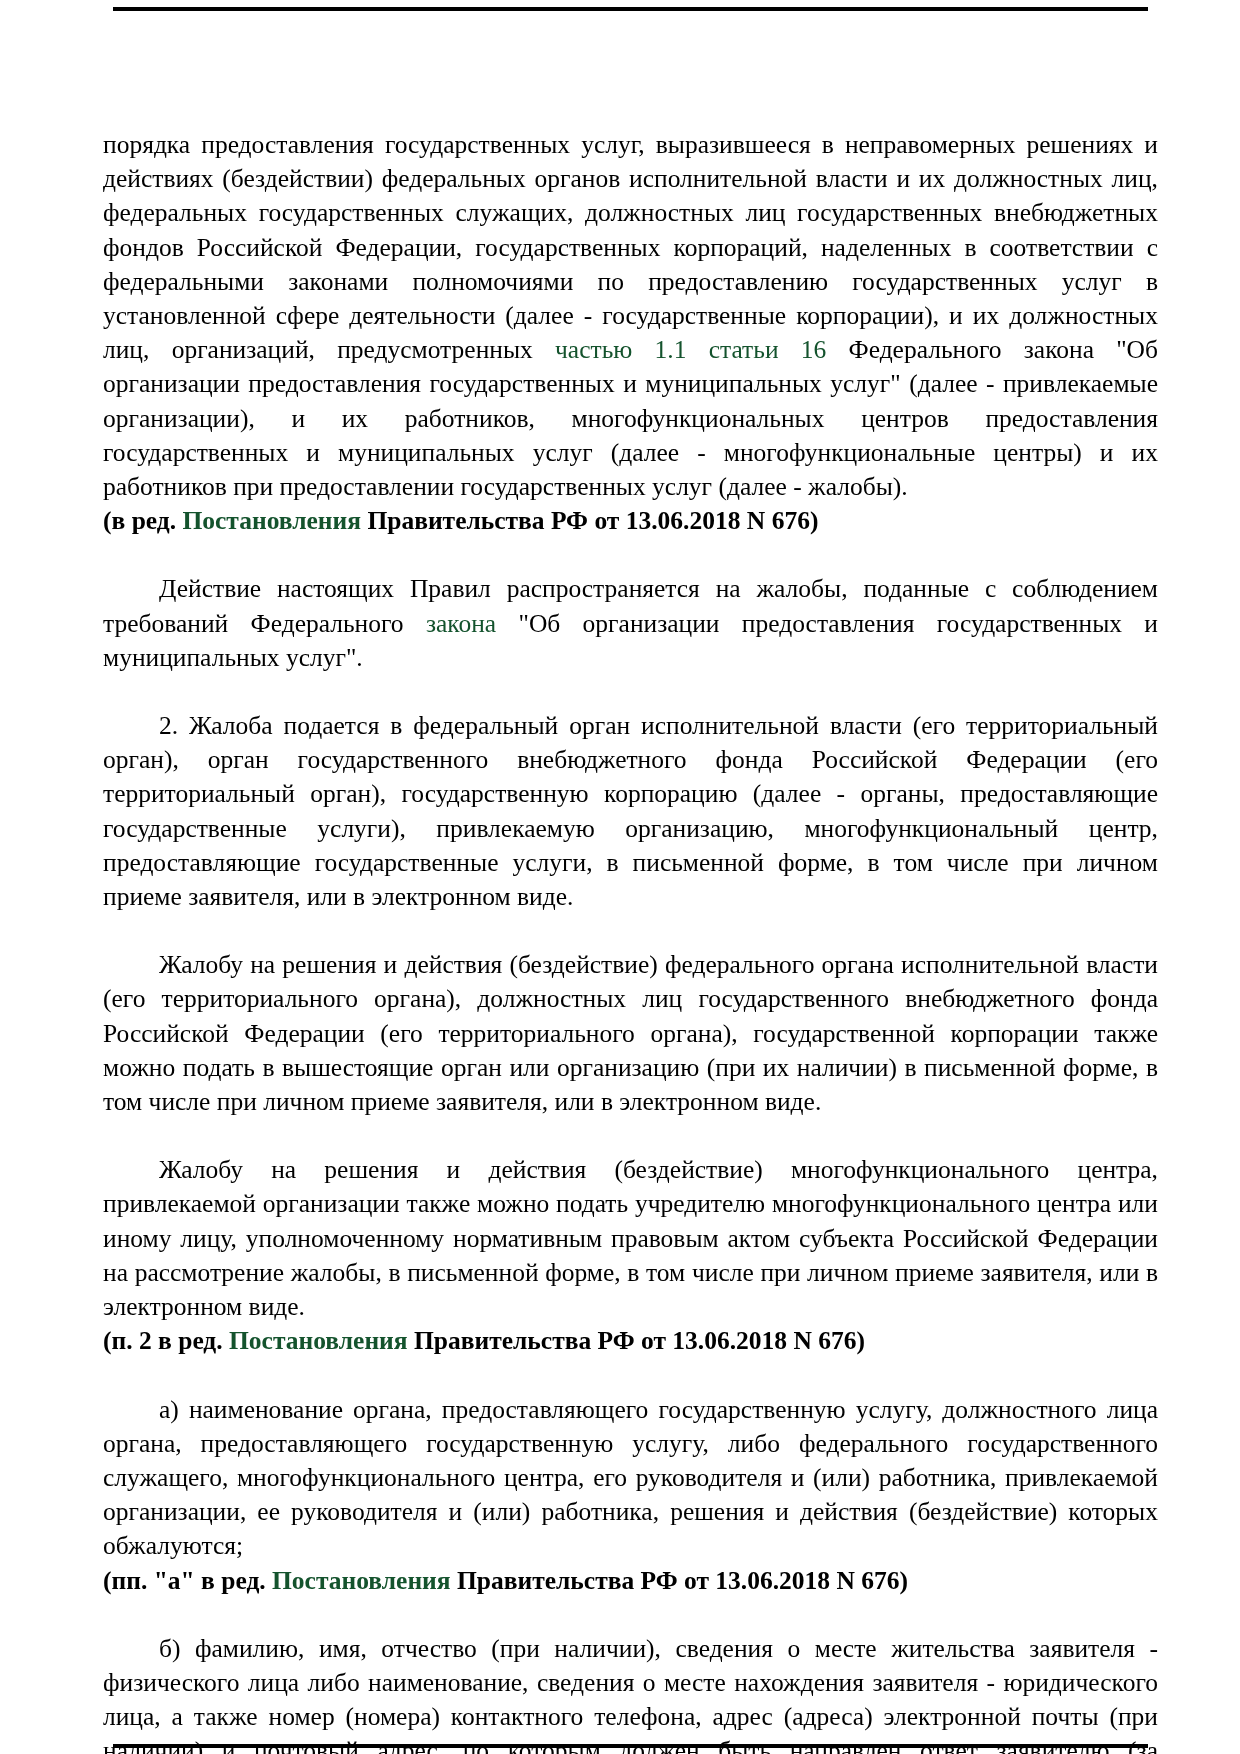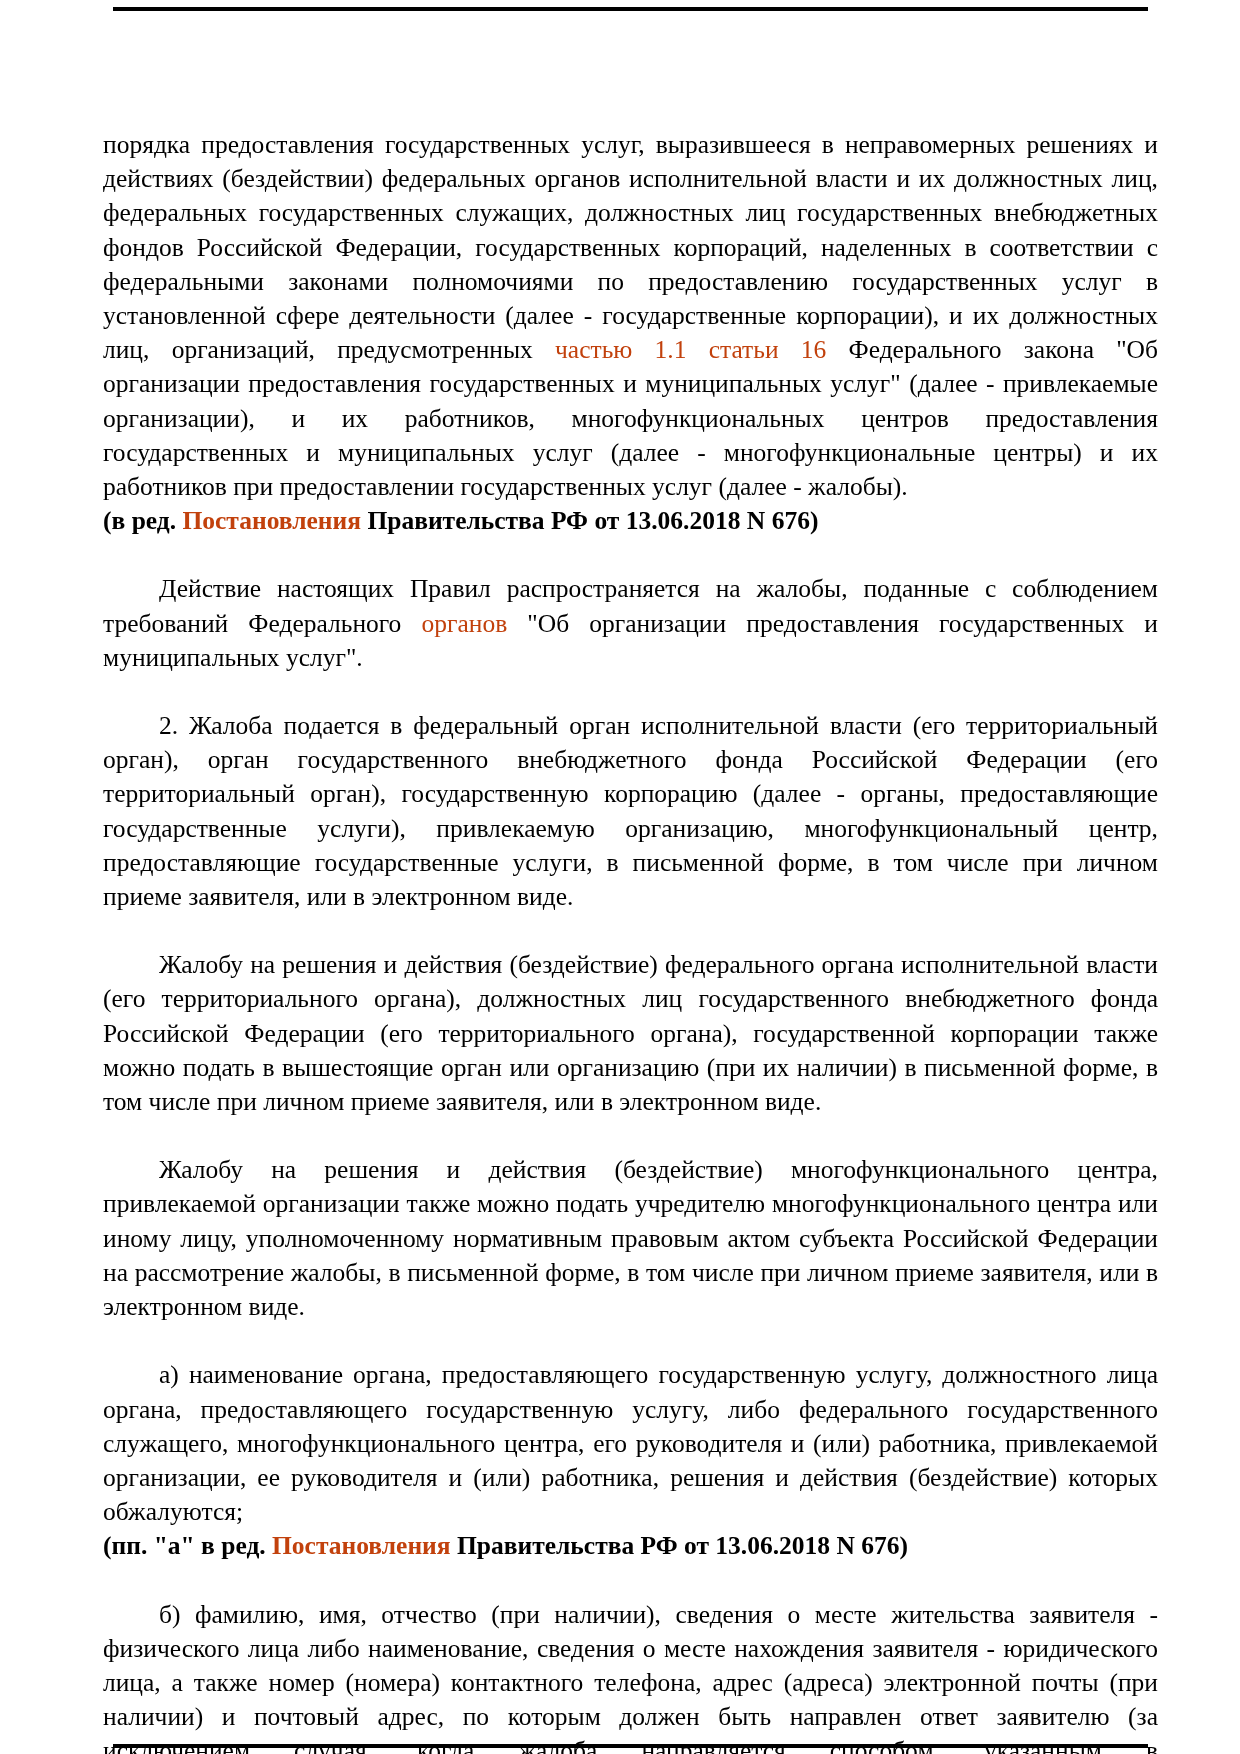--- a/index.html
+++ b/index.html
@@ -50,45 +50,46 @@
   }
   p.indent { text-indent: 56px; }
   p.noindent { text-indent: 0; }
   p.gap { margin-top: 34px; }
   p.flat { text-align: left; font-weight: bold; }
 
   
   .justify-all { text-align-last: justify; }
 
   a.lnk, span.lnk {
-    color: #c2410c;
+    color: #14532d;
     text-decoration: none;
   }
 </style>
 </head>
 <body>
 
 <div class="page">
 
   <div class="rule rule-top"></div>
 
   <div class="content">
 
     <p class="para noindent"><span>порядка предоставления государственных услуг, выразившееся в неправомерных решениях и действиях (бездействии) федеральных органов исполнительной власти и их должностных лиц, федеральных государственных служащих, должностных лиц государственных внебюджетных фондов Российской Федерации, государственных корпораций, наделенных в соответствии с федеральными законами полномочиями по предоставлению государственных услуг в установленной сфере деятельности (далее - государственные корпорации), и их должностных лиц, организаций, предусмотренных </span><a class="lnk" href="#">частью 1.1 статьи 16</a><span> Федерального закона "Об организации предоставления государственных и муниципальных услуг" (далее - привлекаемые организации), и их работников, многофункциональных центров предоставления государственных и муниципальных услуг (далее - многофункциональные центры) и их работников при предоставлении государственных услуг (далее - жалобы).</span></p>
 
     <p class="para noindent flat"><span>(в ред. </span><a class="lnk" href="#">Постановления</a><span> Правительства РФ от 13.06.2018 N 676)</span></p>
 
-    <p class="para indent gap"><span>Действие настоящих Правил распространяется на жалобы, поданные с соблюдением требований Федерального </span><a class="lnk" href="#">органов</a><span> "Об организации предоставления государственных и муниципальных услуг".</span></p>
+    <p class="para indent gap"><span>Действие настоящих Правил распространяется на жалобы, поданные с соблюдением требований Федерального </span><a class="lnk" href="#">закона</a><span> "Об организации предоставления государственных и муниципальных услуг".</span></p>
 
     <p class="para indent gap">2. Жалоба подается в федеральный орган исполнительной власти (его территориальный орган), орган государственного внебюджетного фонда Российской Федерации (его территориальный орган), государственную корпорацию (далее - органы, предоставляющие государственные услуги), привлекаемую организацию, многофункциональный центр, предоставляющие государственные услуги, в письменной форме, в том числе при личном приеме заявителя, или в электронном виде.</p>
 
     <p class="para indent gap">Жалобу на решения и действия (бездействие) федерального органа исполнительной власти (его территориального органа), должностных лиц государственного внебюджетного фонда Российской Федерации (его территориального органа), государственной корпорации также можно подать в вышестоящие орган или организацию (при их наличии) в письменной форме, в том числе при личном приеме заявителя, или в электронном виде.</p>
 
     <p class="para indent gap">Жалобу на решения и действия (бездействие) многофункционального центра, привлекаемой организации также можно подать учредителю многофункционального центра или иному лицу, уполномоченному нормативным правовым актом субъекта Российской Федерации на рассмотрение жалобы, в письменной форме, в том числе при личном приеме заявителя, или в электронном виде.</p>
 
+    <p class="para noindent flat"><span>(п. 2 в ред. </span><a class="lnk" href="#">Постановления</a><span> Правительства РФ от 13.06.2018 N 676)</span></p>
 
 
     <p class="para indent gap">а) наименование органа, предоставляющего государственную услугу, должностного лица органа, предоставляющего государственную услугу, либо федерального государственного служащего, многофункционального центра, его руководителя и (или) работника, привлекаемой организации, ее руководителя и (или) работника, решения и действия (бездействие) которых обжалуются;</p>
 
     <p class="para noindent flat"><span>(пп. "а" в ред. </span><a class="lnk" href="#">Постановления</a><span> Правительства РФ от 13.06.2018 N 676)</span></p>
 
     <p class="para indent gap justify-all"><span>б) фамилию, имя, отчество (при наличии), сведения о месте жительства заявителя - физического лица либо наименование, сведения о месте нахождения заявителя - юридического лица, а также номер (номера) контактного телефона, адрес (адреса) электронной почты (при наличии) и почтовый адрес, по которым должен быть направлен ответ заявителю (за исключением случая, когда жалоба направляется способом, указанным в </span></p>
 
   </div>
 

